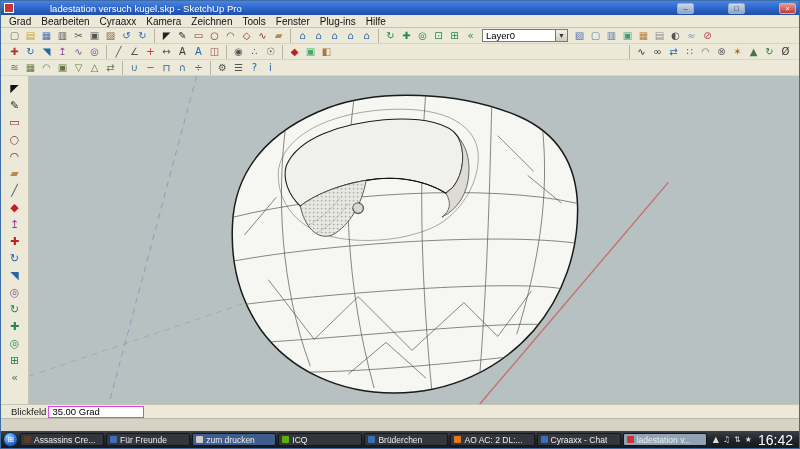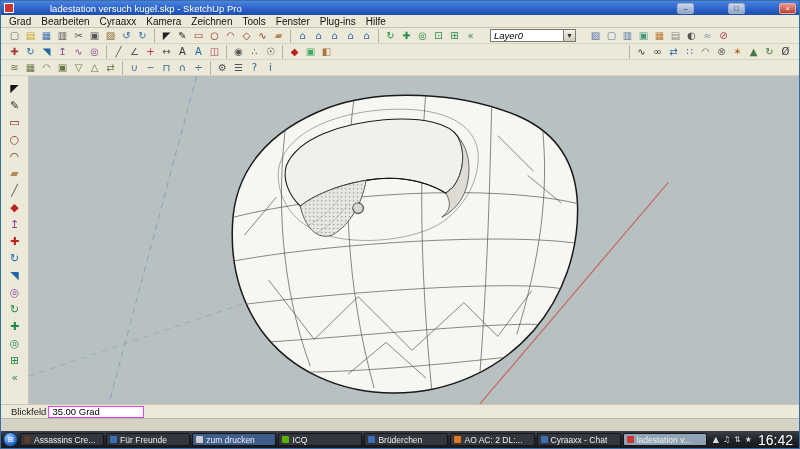--- a/index.html
+++ b/index.html
@@ -25,21 +25,21 @@
   .menu-item { padding:0 5px; color:#111; font-size:10px; line-height:13px; }
 
   
   .tbrow { height:16px; display:flex; align-items:center; background:#ece9d8;
     border-bottom:1px solid #d8d4c4; padding:0 2px; }
   .tb-group { display:flex; align-items:center; gap:1px; padding:0 4px; position:relative; }
   .tb-group + .tb-group { border-left:1px solid #b8b4a4; }
   .icon-btn { width:15px; height:14px; display:flex; align-items:center; justify-content:center;
     font-family:"DejaVu Sans", sans-serif; font-size:10px; line-height:1; border:1px solid transparent;
     border-radius:2px; background:transparent; }
-  .layer-combo { display:flex; align-items:center; margin:0 8px;font-style:italic; }
+  .layer-combo { display:flex; align-items:center; margin:0 0; }
   .layer-box { width:74px; height:13px; background:#fff; border:1px solid #7a7a6e;
     font-size:9.5px; padding:0 3px; display:flex; align-items:center; }
   .layer-arrow { width:12px; height:13px; background:linear-gradient(#f4f2e8,#cfccbe);
     border:1px solid #7a7a6e; border-left:none; font-size:7px; text-align:center; line-height:12px;
     color:#333; }
   .spacer { margin-left:auto; }
 
   
   .main { flex:1; display:flex; min-height:0; }
   .left-palette { width:28px; background:#ece9d8; border-right:1px solid #c8c4b4;

